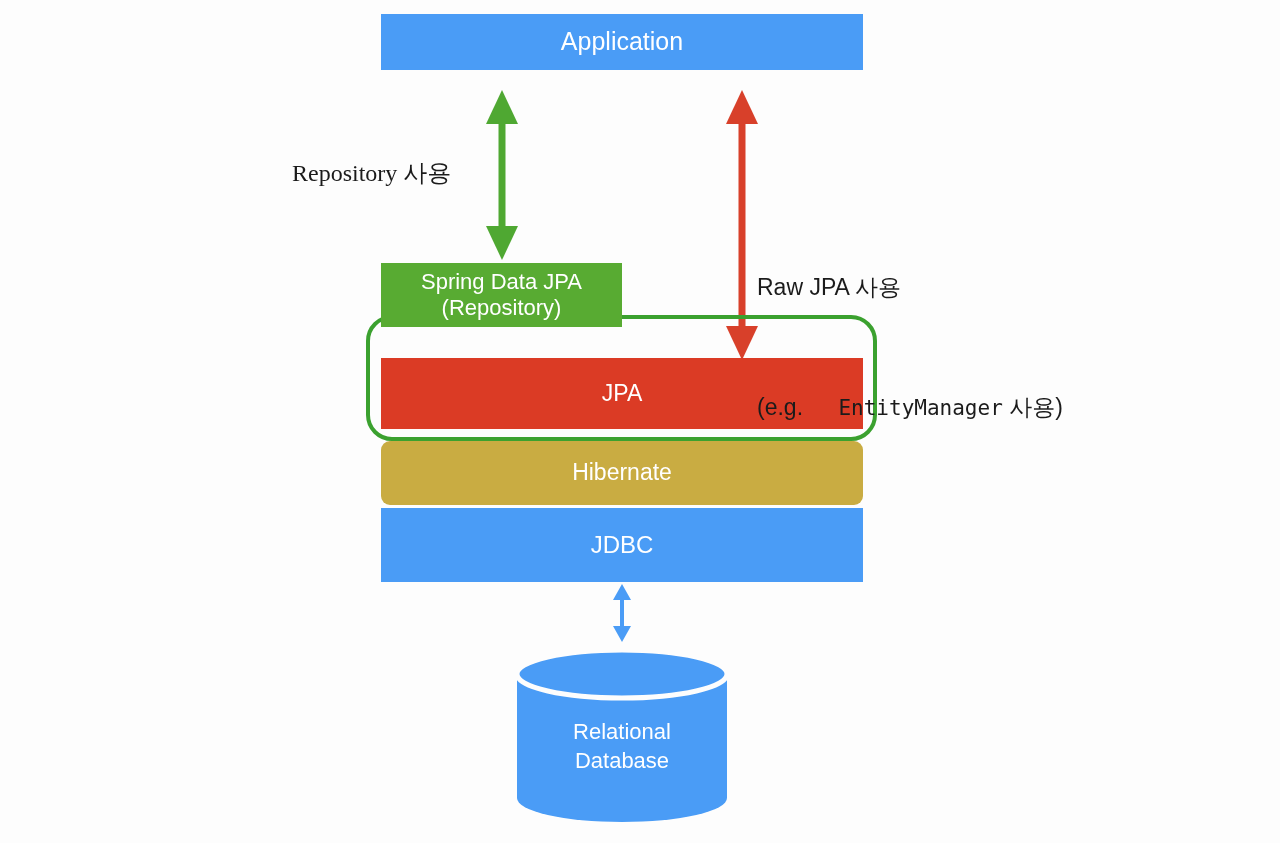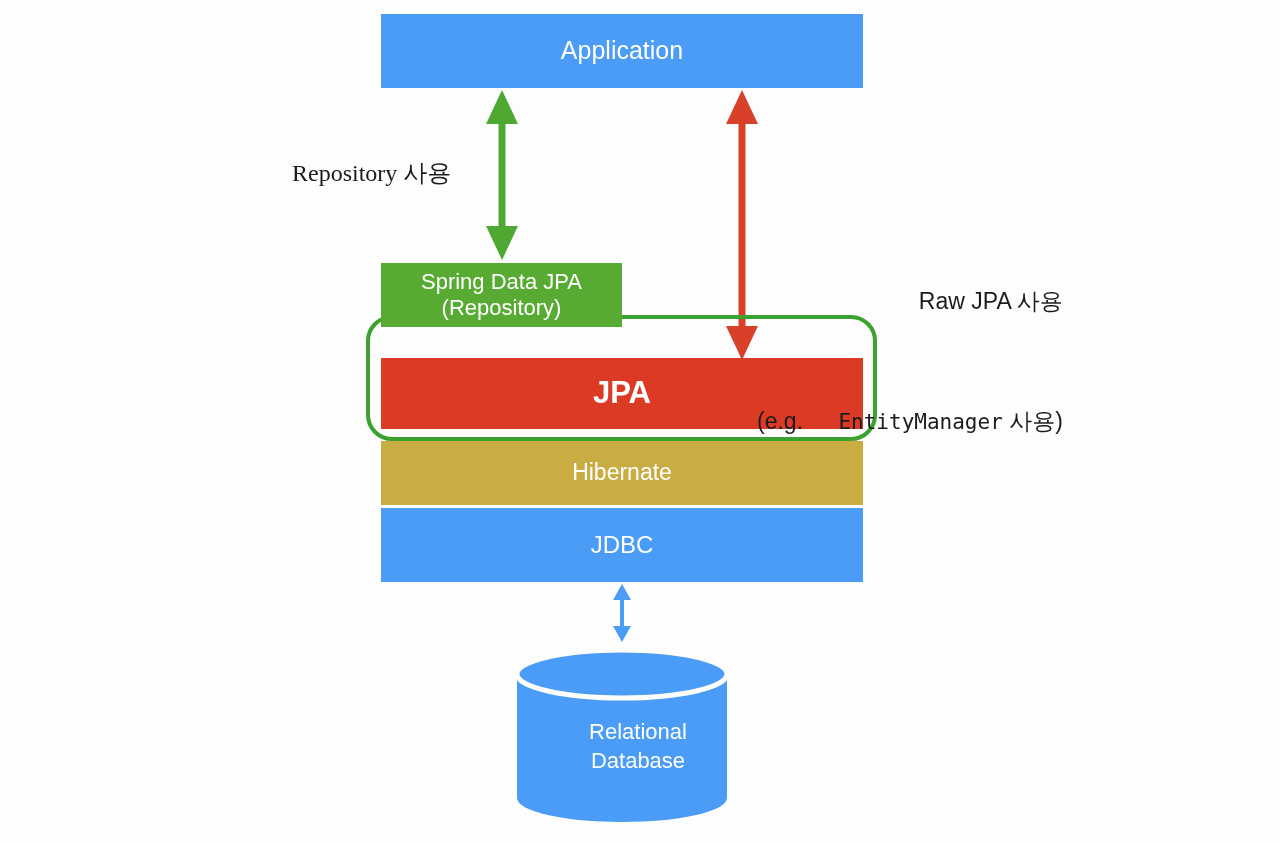--- a/index.html
+++ b/index.html
@@ -21,42 +21,42 @@
     display: flex;
     align-items: center;
     justify-content: center;
     text-align: center;
     color: #ffffff;
     line-height: 1.18;
     white-space: pre-line;
   }
   
   #app-box {
-    left: 381px; top: 14px; width: 482px; height: 74px;
+    left: 381px; top: 14px; width: 482px; height: 56px;
     background: #4a9cf6;
     font-size: 25px;
   }
   
   #sdj-box {
     left: 381px; top: 263px; width: 241px; height: 64px;
     background: #58ab32;
     font-size: 22px;
   }
   
   #jpa-box {
     left: 381px; top: 358px; width: 482px; height: 71px;
     background: #db3b25;
-    font-size: 31px;
-    font-weight: bold;
+    font-size: 23px;
   }
   
   #hibernate-box {
     left: 381px; top: 441px; width: 482px; height: 64px;
     background: #c9ac42;
     font-size: 23px;
+    border-radius: 9px;
   }
   
   #jdbc-box {
     left: 381px; top: 508px; width: 482px; height: 74px;
     background: #4a9cf6;
     font-size: 24px;
   }
   
   #jpa-group-outline {
     position: absolute;
@@ -80,24 +80,23 @@
     position: absolute;
     color: #1b1b1b;
     white-space: pre;
   }
   #repo-label {
     left: 292px; top: 157px;
     font-size: 24px;
     font-family: Liberation Serif, serif;
   }
   #rawjpa-label {
-    left: 757px; top: 200px;
+    left: 757px; top: 186px;
     font-size: 23px;
     line-height: 1.75;
-    text-align: right;
   }
   .mono {
     font-family: "DejaVu Sans Mono", "Liberation Mono", monospace;
     font-size: 21px;
     margin-left: 29px;
   }
   
   #db-cylinder {
     position: absolute;
     left: 517px; top: 650px;
@@ -105,21 +104,20 @@
   }
   #db-label {
     position: absolute;
     left: 517px; top: 718px;
     width: 210px;
     text-align: center;
     color: #ffffff;
     font-size: 22px;
     line-height: 1.3;
     white-space: pre-line;
-    margin-left: 16px;
   }
 </style>
 </head>
 <body>
 
 <div id="canvas">
 
   <div class="layer-box" id="app-box">Application</div>
 
   <svg id="arrow-layer" viewBox="0 0 1280 843" xmlns="http://www.w3.org/2000/svg">

